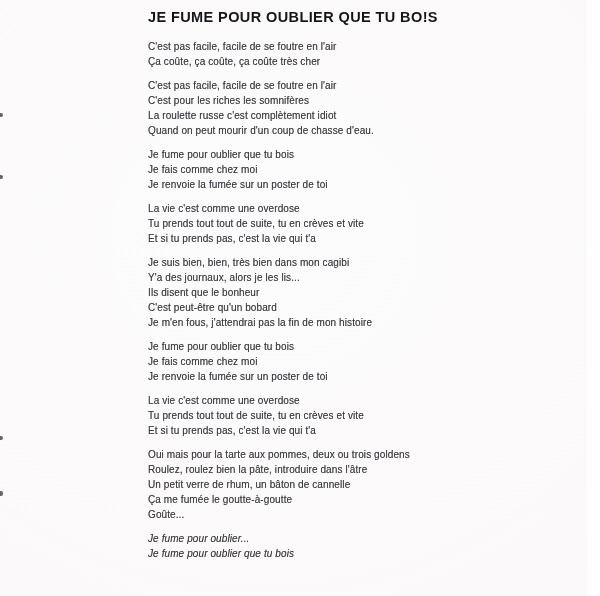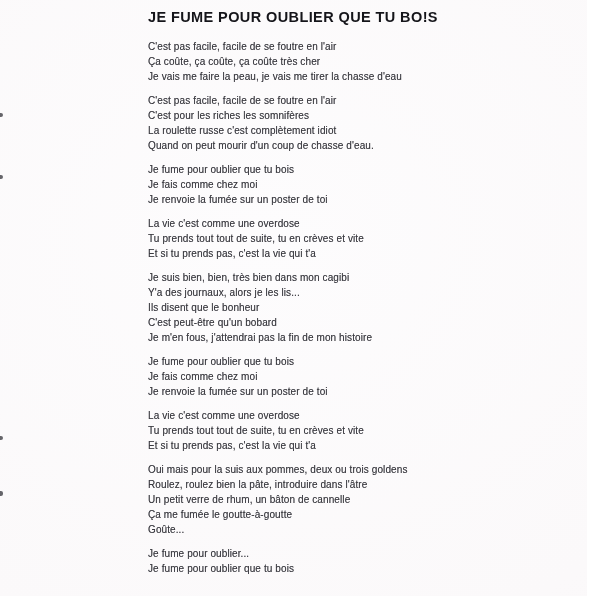--- a/index.html
+++ b/index.html
@@ -27,20 +27,21 @@
     letter-spacing: 0.4px;
     color: #15151a;
     margin: 0 0 13px 0;
     line-height: 17px;
   }
   .stanza {
     margin: 0 0 9px 0;
   }
   .stanza:last-child {
     margin-bottom: 12px;
+    font-style: italic;
   }
   .line {
     font-size: 10px;
     line-height: 15px;
     color: #3b3b41;
     letter-spacing: 0.1px;
     white-space: nowrap;
     text-shadow: 0 0 0.5px rgba(59,59,65,0.55);
   }
   .edge-mark {
@@ -65,21 +66,20 @@
   <div class="edge-mark m1"></div>
   <div class="edge-mark m2"></div>
   <div class="edge-mark m3"></div>
   <div class="edge-mark m4"></div>
 
   <h1 class="song-title">JE FUME POUR OUBLIER QUE TU BO!S</h1>
 
   <div class="stanza">
     <div class="line">C'est pas facile, facile de se foutre en l'air</div>
     <div class="line">Ça coûte, ça coûte, ça coûte très cher</div>
-    <div class="line">Je vais me faire la peau, je vais me tirer la chasse d'eau</div>
   </div>
 
   <div class="stanza">
     <div class="line">C'est pas facile, facile de se foutre en l'air</div>
     <div class="line">C'est pour les riches les somnifères</div>
     <div class="line">La roulette russe c'est complètement idiot</div>
     <div class="line">Quand on peut mourir d'un coup de chasse d'eau.</div>
   </div>
 
   <div class="stanza">
@@ -108,21 +108,21 @@
     <div class="line">Je renvoie la fumée sur un poster de toi</div>
   </div>
 
   <div class="stanza">
     <div class="line">La vie c'est comme une overdose</div>
     <div class="line">Tu prends tout tout de suite, tu en crèves et vite</div>
     <div class="line">Et si tu prends pas, c'est la vie qui t'a</div>
   </div>
 
   <div class="stanza">
-    <div class="line">Oui mais pour la suis aux pommes, deux ou trois goldens</div>
+    <div class="line">Oui mais pour la tarte aux pommes, deux ou trois goldens</div>
     <div class="line">Roulez, roulez bien la pâte, introduire dans l'âtre</div>
     <div class="line">Un petit verre de rhum, un bâton de cannelle</div>
     <div class="line">Ça me fumée le goutte-à-goutte</div>
     <div class="line">Goûte...</div>
   </div>
 
   <div class="stanza">
     <div class="line">Je fume pour oublier...</div>
     <div class="line">Je fume pour oublier que tu bois</div>
   </div>

